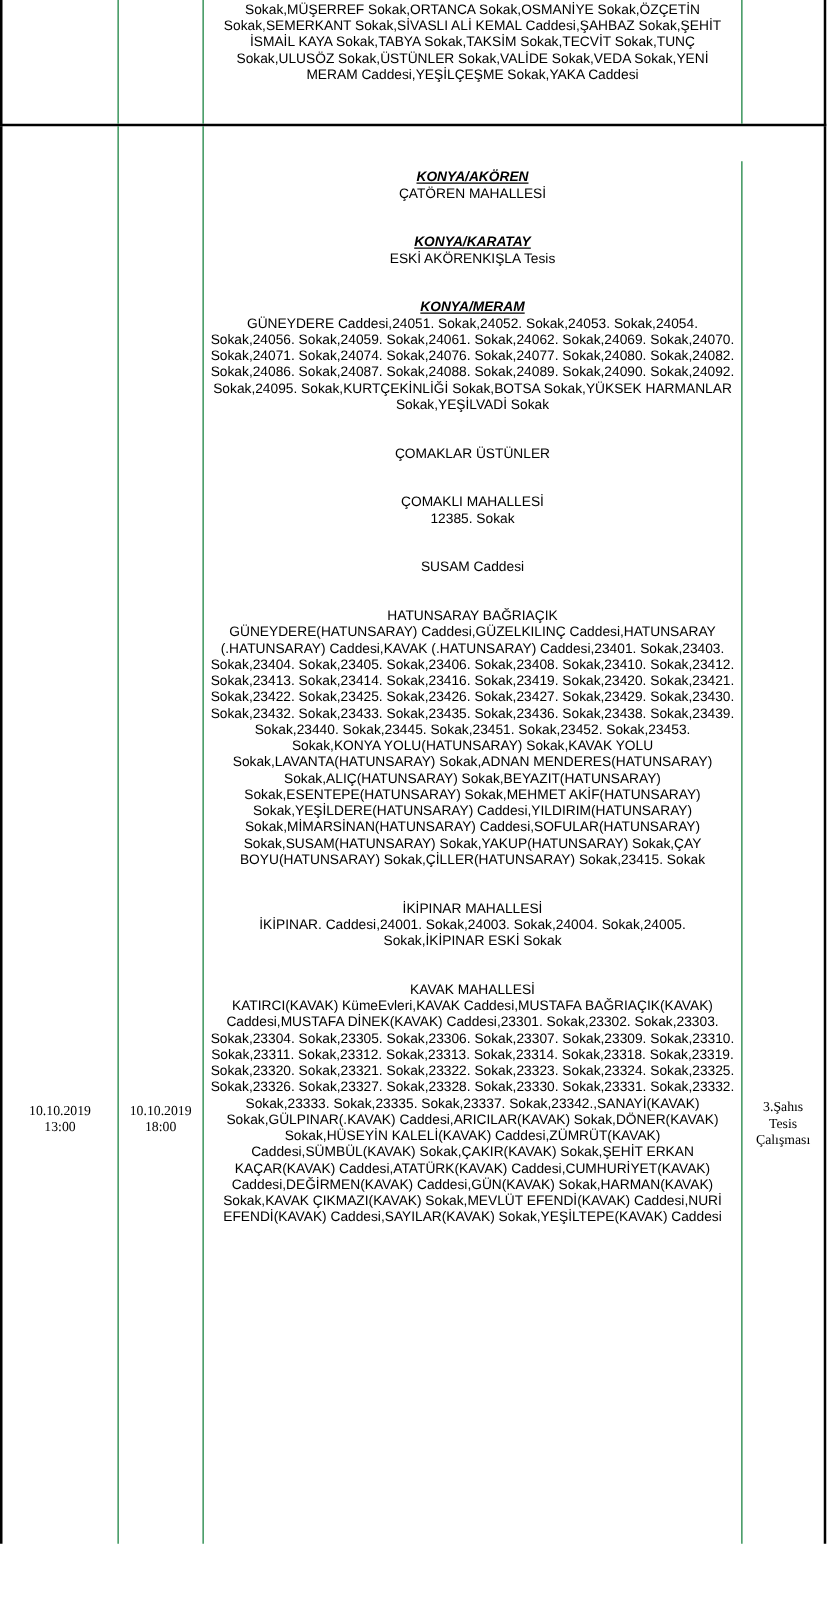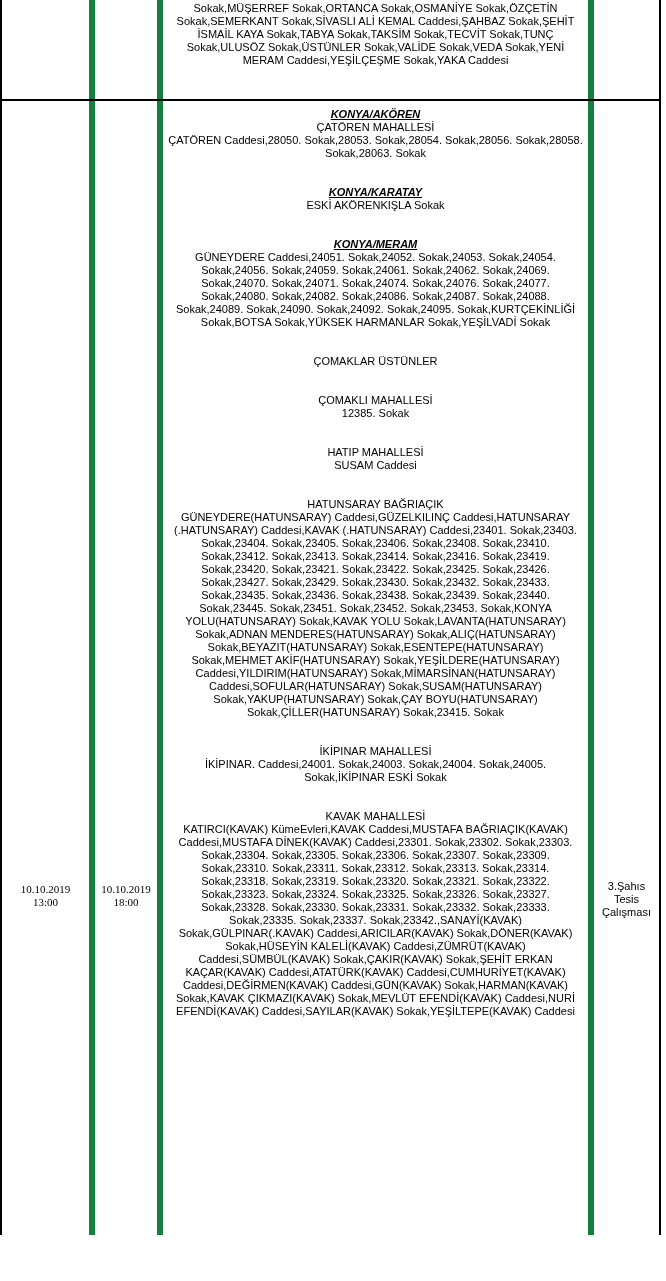--- a/index.html
+++ b/index.html
@@ -26,43 +26,45 @@
   }
   .t-row {
     display: grid;
     grid-template-columns: 93px 68px 431px 65px;
     border-left: 2px solid #000;
     border-right: 2px solid #000;
     box-sizing: border-box;
   }
   .t-row > .cell {
     box-sizing: border-box;
-    border-right: 6px solid #15803d;
+    border-right: 1px solid #15803d;
     text-align: center;
     overflow: hidden;
   }
   .t-row > .cell:last-child {
     border-right: none;
+    font-family: Liberation Serif, serif;
   }
   .row-partial {
     height: 101px;
     border-bottom: 2px solid #000;
   }
   .row-partial .cell.streets-cont {
     padding: 2px 5px 0 5px;
   }
   .row-main {
     height: 1134px;
   }
   .row-main .cell.datetime {
     padding-top: 782px;
     font-family: Liberation Serif, serif;
   }
   .row-main .cell.areas {
     padding: 7px 5px 0 5px;
+    margin-top: 28px;
   }
   .row-main .cell.reason {
     padding: 779px 4px 0 4px;
   }
   .section + .section {
     margin-top: 26px;
   }
   .district {
     font-weight: bold;
     font-style: italic;
@@ -92,39 +94,37 @@
       </div>
       <div class="cell datetime">
         <p>10.10.2019</p>
         <p>18:00</p>
       </div>
       <div class="cell areas">
         <div id="sections-container">
             <div class="section">
               <p class="district">KONYA/AKÖREN</p>
               <p>ÇATÖREN MAHALLESİ</p>
-              <p>ÇATÖREN Caddesi,28050. Sokak,28053. Sokak,28054. Sokak,28056. Sokak,28058. Sokak,28063. Sokak</p>
             </div>
             <div class="section">
               <p class="district">KONYA/KARATAY</p>
-              <p>ESKİ AKÖRENKIŞLA Sokak</p>
+              <p>ESKİ AKÖRENKIŞLA Tesis</p>
             </div>
             <div class="section">
               <p class="district">KONYA/MERAM</p>
               <p>GÜNEYDERE Caddesi,24051. Sokak,24052. Sokak,24053. Sokak,24054. Sokak,24056. Sokak,24059. Sokak,24061. Sokak,24062. Sokak,24069. Sokak,24070. Sokak,24071. Sokak,24074. Sokak,24076. Sokak,24077. Sokak,24080. Sokak,24082. Sokak,24086. Sokak,24087. Sokak,24088. Sokak,24089. Sokak,24090. Sokak,24092. Sokak,24095. Sokak,KURTÇEKİNLİĞİ Sokak,BOTSA Sokak,YÜKSEK HARMANLAR Sokak,YEŞİLVADİ Sokak</p>
             </div>
             <div class="section">
               <p>ÇOMAKLAR ÜSTÜNLER</p>
             </div>
             <div class="section">
               <p>ÇOMAKLI MAHALLESİ</p>
               <p>12385. Sokak</p>
             </div>
             <div class="section">
-              <p>HATIP MAHALLESİ</p>
               <p>SUSAM Caddesi</p>
             </div>
             <div class="section">
               <p>HATUNSARAY BAĞRIAÇIK</p>
               <p>GÜNEYDERE(HATUNSARAY) Caddesi,GÜZELKILINÇ Caddesi,HATUNSARAY (.HATUNSARAY) Caddesi,KAVAK (.HATUNSARAY) Caddesi,23401. Sokak,23403. Sokak,23404. Sokak,23405. Sokak,23406. Sokak,23408. Sokak,23410. Sokak,23412. Sokak,23413. Sokak,23414. Sokak,23416. Sokak,23419. Sokak,23420. Sokak,23421. Sokak,23422. Sokak,23425. Sokak,23426. Sokak,23427. Sokak,23429. Sokak,23430. Sokak,23432. Sokak,23433. Sokak,23435. Sokak,23436. Sokak,23438. Sokak,23439. Sokak,23440. Sokak,23445. Sokak,23451. Sokak,23452. Sokak,23453. Sokak,KONYA YOLU(HATUNSARAY) Sokak,KAVAK YOLU Sokak,LAVANTA(HATUNSARAY) Sokak,ADNAN MENDERES(HATUNSARAY) Sokak,ALIÇ(HATUNSARAY) Sokak,BEYAZIT(HATUNSARAY) Sokak,ESENTEPE(HATUNSARAY) Sokak,MEHMET AKİF(HATUNSARAY) Sokak,YEŞİLDERE(HATUNSARAY) Caddesi,YILDIRIM(HATUNSARAY) Sokak,MİMARSİNAN(HATUNSARAY) Caddesi,SOFULAR(HATUNSARAY) Sokak,SUSAM(HATUNSARAY) Sokak,YAKUP(HATUNSARAY) Sokak,ÇAY BOYU(HATUNSARAY) Sokak,ÇİLLER(HATUNSARAY) Sokak,23415. Sokak</p>
             </div>
             <div class="section">
               <p>İKİPINAR MAHALLESİ</p>
               <p>İKİPINAR. Caddesi,24001. Sokak,24003. Sokak,24004. Sokak,24005. Sokak,İKİPINAR ESKİ Sokak</p>
             </div>

